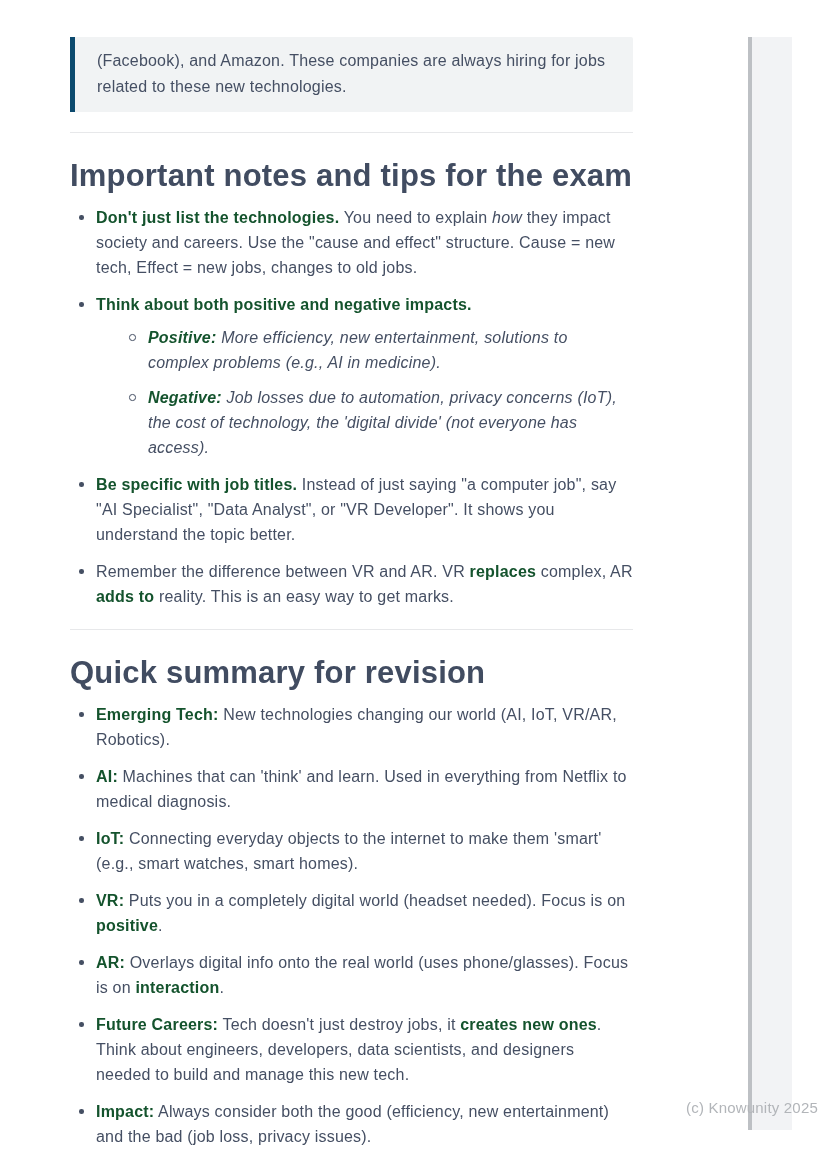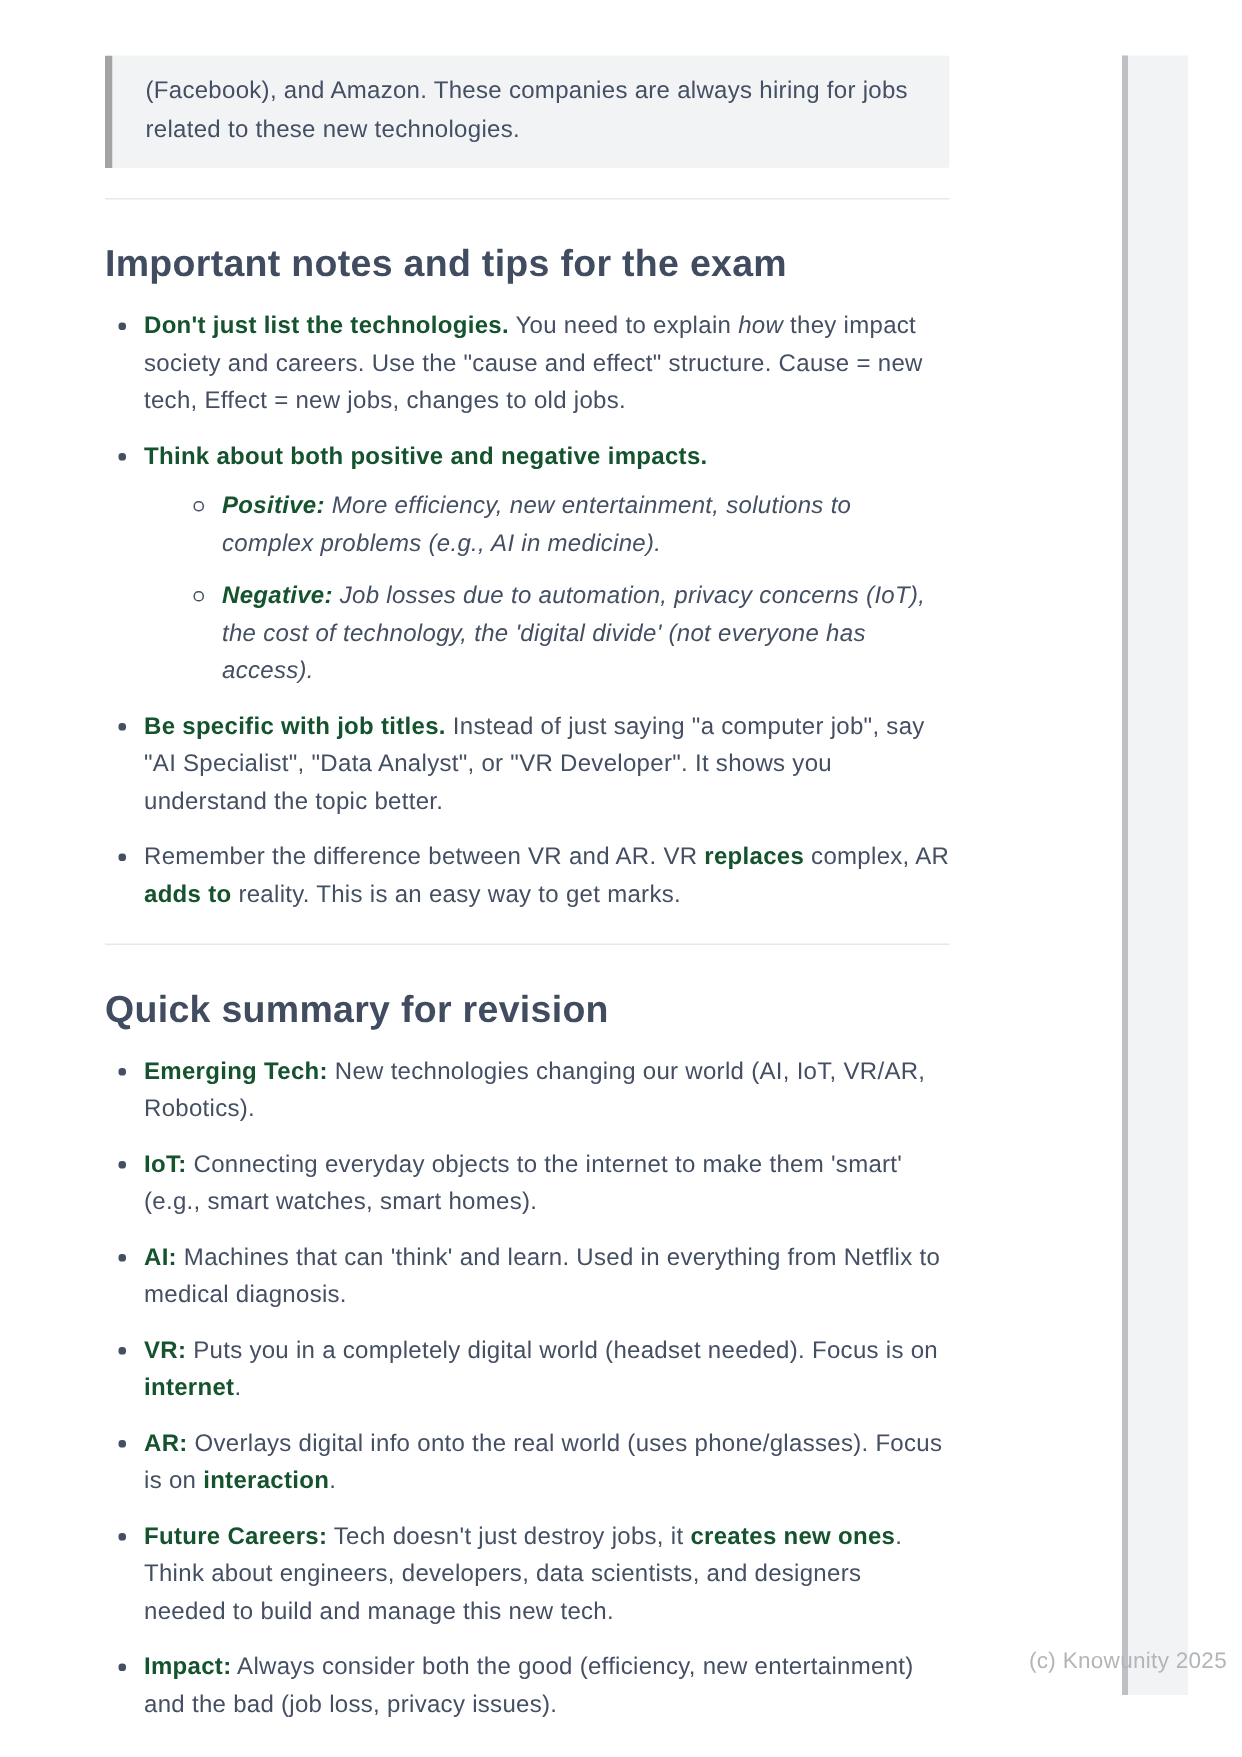--- a/index.html
+++ b/index.html
@@ -23,36 +23,36 @@
     top: 0;
     width: 563px;
     color: #454f63;
     font-size: 16px;
     line-height: 25px;
     letter-spacing: 0.2px;
   }
   .quote {
     margin-top: 37px;
     background: #f1f3f4;
-    border-left: 5px solid #a3a3a3;
+    border-left: 5px solid #0c4a6e;
     padding: 11px 22px 12px 22px;
     border-radius: 0 2px 2px 0;
   }
   .quote p {
     margin: 0;
     line-height: 26px;
   }
   hr.divider {
     border: none;
     border-top: 1px solid #e7e8ea;
     margin: 20px 0 0 0;
   }
   section h1.section-heading {
     margin: 27px 0 13px 0;
-    font-size: 25px;
+    font-size: 31px;
     line-height: 32px;
     font-weight: 700;
     color: #414c61;
     letter-spacing: 0.2px;
   }
   ul.bullets {
     list-style: none;
     margin: 0;
     padding: 0;
   }
@@ -159,27 +159,27 @@
 
     <hr class="divider">
 
     <section>
       <h1 class="section-heading">Quick summary for revision</h1>
       <ul class="bullets">
         <li>
           <span><span class="seg-bold">Emerging Tech:</span><span class="seg-normal"> New technologies changing our world (AI, IoT, VR/AR, Robotics).</span></span>
         </li>
         <li>
+          <span><span class="seg-bold">AI:</span><span class="seg-normal"> Machines that can 'think' and learn. Used in everything from Netflix to medical diagnosis.</span></span>
+        </li>
+        <li>
           <span><span class="seg-bold">IoT:</span><span class="seg-normal"> Connecting everyday objects to the internet to make them 'smart' (e.g., smart watches, smart homes).</span></span>
         </li>
         <li>
-          <span><span class="seg-bold">AI:</span><span class="seg-normal"> Machines that can 'think' and learn. Used in everything from Netflix to medical diagnosis.</span></span>
-        </li>
-        <li>
-          <span><span class="seg-bold">VR:</span><span class="seg-normal"> Puts you in a completely digital world (headset needed). Focus is on </span><span class="seg-bold">internet</span><span class="seg-normal">.</span></span>
+          <span><span class="seg-bold">VR:</span><span class="seg-normal"> Puts you in a completely digital world (headset needed). Focus is on </span><span class="seg-bold">positive</span><span class="seg-normal">.</span></span>
         </li>
         <li>
           <span><span class="seg-bold">AR:</span><span class="seg-normal"> Overlays digital info onto the real world (uses phone/glasses). Focus is on </span><span class="seg-bold">interaction</span><span class="seg-normal">.</span></span>
         </li>
         <li>
           <span><span class="seg-bold">Future Careers:</span><span class="seg-normal"> Tech doesn't just destroy jobs, it </span><span class="seg-bold">creates new ones</span><span class="seg-normal">. Think about engineers, developers, data scientists, and designers needed to build and manage this new tech.</span></span>
         </li>
         <li>
           <span><span class="seg-bold">Impact:</span><span class="seg-normal"> Always consider both the good (efficiency, new entertainment) and the bad (job loss, privacy issues).</span></span>
         </li>

